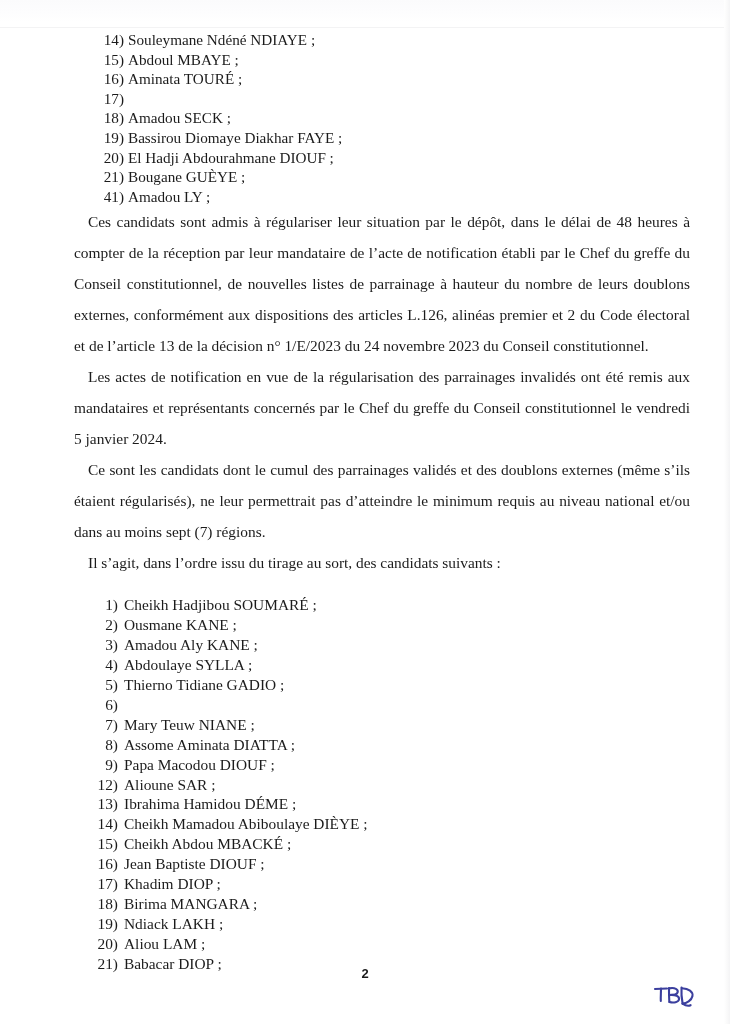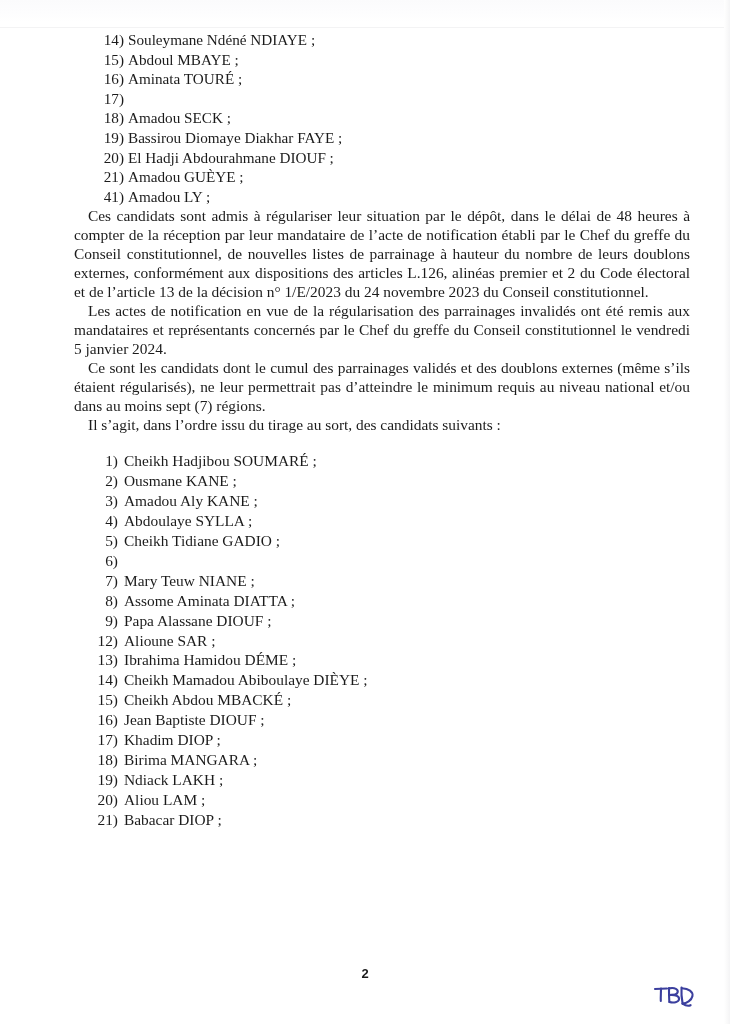--- a/index.html
+++ b/index.html
@@ -83,21 +83,21 @@
     line-height: 19.9px;
   }
   .list-bottom .num {
     width: 26px;
     margin-right: 6px;
   }
 
   
   p.body {
     font-size: 15.4px;
-    line-height: 19px;
+    line-height: 31px;
     text-align: justify;
     text-indent: 14px;
     margin: 0;
     hyphens: none;
   }
   .gap-before-p1 { margin-top: 19px; }
   .gap-before-p2 { margin-top: 17px; }
   .gap-before-p3 { margin-top: 16px; }
   .gap-before-p4 { margin-top: 16px; }
 
@@ -143,43 +143,43 @@
 <div class="page">
 
   <ul class="numlist list-top" id="list-top">
       <li class="li"><span class="num">14)</span><span class="name">Souleymane Ndéné NDIAYE ;</span></li>
       <li class="li"><span class="num">15)</span><span class="name">Abdoul MBAYE ;</span></li>
       <li class="li"><span class="num">16)</span><span class="name">Aminata TOURÉ ;</span></li>
       <li class="li"><span class="num">17)</span></li>
       <li class="li"><span class="num">18)</span><span class="name">Amadou SECK ;</span></li>
       <li class="li"><span class="num">19)</span><span class="name">Bassirou Diomaye Diakhar FAYE ;</span></li>
       <li class="li"><span class="num">20)</span><span class="name">El Hadji Abdourahmane DIOUF ;</span></li>
-      <li class="li"><span class="num">21)</span><span class="name">Amadou GUÈYE ;</span></li>
+      <li class="li"><span class="num">21)</span><span class="name">Bougane GUÈYE ;</span></li>
       <li class="li"><span class="num">41)</span><span class="name">Amadou LY ;</span></li>
     </ul>
 
   <p class="body gap-before-p1">Ces candidats sont admis à régulariser leur situation par le dépôt, dans le délai de 48 heures à compter de la réception par leur mandataire de l’acte de notification établi par le Chef du greffe du Conseil constitutionnel, de nouvelles listes de parrainage à hauteur du nombre de leurs doublons externes, conformément aux dispositions des articles L.126, alinéas premier et 2 du Code électoral et de l’article 13 de la décision n° 1/E/2023 du 24 novembre 2023 du Conseil constitutionnel.</p>
 
   <p class="body gap-before-p2">Les actes de notification en vue de la régularisation des parrainages invalidés ont été remis aux mandataires et représentants concernés par le Chef du greffe du Conseil constitutionnel le vendredi 5 janvier 2024.</p>
 
 
   <p class="body gap-before-p3">Ce sont les candidats dont le cumul des parrainages validés et des doublons externes (même s’ils étaient régularisés), ne leur permettrait pas d’atteindre le minimum requis au niveau national et/ou dans au moins sept (7) régions.</p>
 
   <p class="body gap-before-p4">Il s’agit, dans l’ordre issu du tirage au sort, des candidats suivants :</p>
 
   <ul class="numlist list-bottom gap-before-list2" id="list-bottom">
       <li class="li"><span class="num">1)</span><span class="name">Cheikh Hadjibou SOUMARÉ ;</span></li>
       <li class="li"><span class="num">2)</span><span class="name">Ousmane KANE ;</span></li>
       <li class="li"><span class="num">3)</span><span class="name">Amadou Aly KANE ;</span></li>
       <li class="li"><span class="num">4)</span><span class="name">Abdoulaye SYLLA ;</span></li>
-      <li class="li"><span class="num">5)</span><span class="name">Cheikh Tidiane GADIO ;</span></li>
+      <li class="li"><span class="num">5)</span><span class="name">Thierno Tidiane GADIO ;</span></li>
       <li class="li"><span class="num">6)</span></li>
       <li class="li"><span class="num">7)</span><span class="name">Mary Teuw NIANE ;</span></li>
       <li class="li"><span class="num">8)</span><span class="name">Assome Aminata DIATTA ;</span></li>
-      <li class="li"><span class="num">9)</span><span class="name">Papa Alassane DIOUF ;</span></li>
+      <li class="li"><span class="num">9)</span><span class="name">Papa Macodou DIOUF ;</span></li>
       <li class="li"><span class="num">12)</span><span class="name">Alioune SAR ;</span></li>
       <li class="li"><span class="num">13)</span><span class="name">Ibrahima Hamidou DÉME ;</span></li>
       <li class="li"><span class="num">14)</span><span class="name">Cheikh Mamadou Abiboulaye DIÈYE ;</span></li>
       <li class="li"><span class="num">15)</span><span class="name">Cheikh Abdou MBACKÉ ;</span></li>
       <li class="li"><span class="num">16)</span><span class="name">Jean Baptiste DIOUF ;</span></li>
       <li class="li"><span class="num">17)</span><span class="name">Khadim DIOP ;</span></li>
       <li class="li"><span class="num">18)</span><span class="name">Birima MANGARA ;</span></li>
       <li class="li"><span class="num">19)</span><span class="name">Ndiack LAKH ;</span></li>
       <li class="li"><span class="num">20)</span><span class="name">Aliou LAM ;</span></li>
       <li class="li"><span class="num">21)</span><span class="name">Babacar DIOP ;</span></li>

